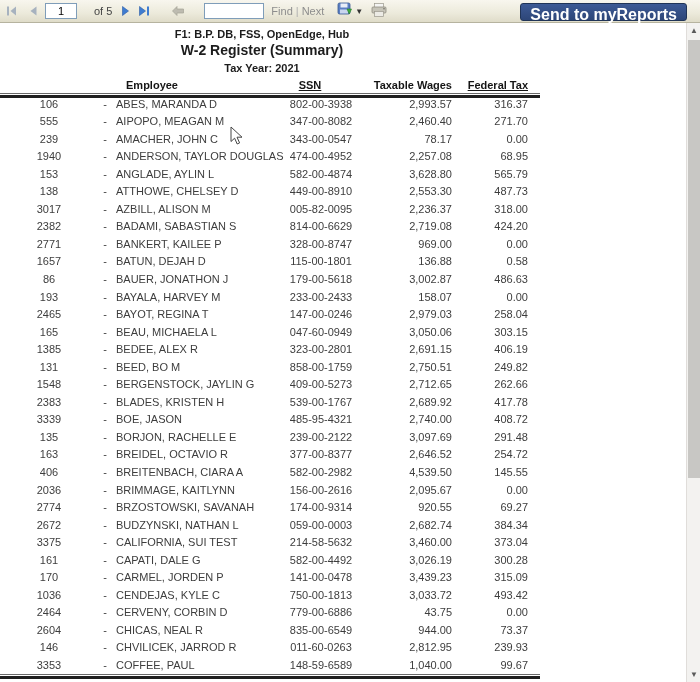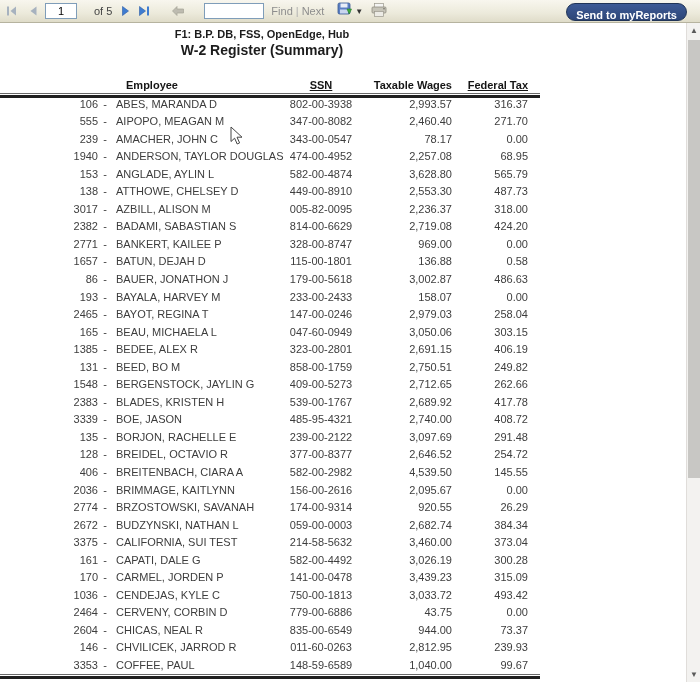--- a/index.html
+++ b/index.html
@@ -18,21 +18,21 @@
              font-size:11px; text-align:center; font-family:"Liberation Sans",sans-serif; }
   .oflabel { font-size:11px; color:#444; margin-left:17px; }
   .searchbox { width:60px; height:16px; margin-left:20px; border:1px solid #7f9db9;
                font-size:11px; font-family:"Liberation Sans",sans-serif; }
   .findgrp { font-size:11px; margin-left:7px; }
   .findlink { color:#8d8d8d; text-decoration:none; cursor:pointer; }
   .findsep { color:#b0b0b0; margin:0 3px; }
   .caret { font-size:8px; color:#333; margin-left:2px; }
   .sendbtn { position:absolute; top:3px; right:13px; height:18px; padding:3px 9px;
              background:linear-gradient(#3d5a95,#2d4678); border:1px solid #203457;
-             border-radius:9px; color:#fff; font-weight:bold; font-size:11px;
+             border-radius:3px; color:#fff; font-weight:bold; font-size:16px;
              font-family:"Liberation Sans",sans-serif; cursor:pointer; line-height:16px; }
 
   
   .vscroll { position:absolute; top:23px; left:686px; width:14px; height:659px;
              background:#f3f2f0; border-left:1px solid #e0ddda; }
   .sarrow { position:absolute; left:0; width:14px; height:15px; display:flex;
             align-items:center; justify-content:center; color:#5a5a5a; font-size:8px;
             cursor:pointer; }
   .sthumb { position:absolute; left:1px; top:17px; width:12px; height:438px;
             background:#c8c7c4; cursor:pointer; }
@@ -43,35 +43,35 @@
                font-size:11px; font-weight:bold; color:#1c1c1c; }
   .rpt-title { position:absolute; top:19px; left:0; width:524px; text-align:center;
                font-size:14px; font-weight:bold; color:#1c1c1c; }
   .rpt-sub   { position:absolute; top:39px; left:0; width:524px; text-align:center;
                font-size:11px; font-weight:bold; color:#1c1c1c; }
 
   .thead { position:absolute; top:56px; left:0; width:540px; height:14px;
            font-size:11px; font-weight:bold; color:#151515; }
   .thead span { position:absolute; top:0; white-space:nowrap; }
   .h-emp   { left:60px;  width:184px; text-align:center; }
-  .h-ssn   { left:278px; width:86px;  text-align:center;text-decoration:underline; }
+  .h-ssn   { left:267px; width:86px;  text-align:center;text-decoration:underline; }
   .h-wages { left:356px; width:96px;  text-align:right; }
   .h-tax   { left:458px; width:70px;  text-align:right;text-decoration:underline; }
 
   .dblline-top { position:absolute; top:70px; left:0; width:540px; }
   .dblline-bot { position:absolute; top:651px; left:0; width:540px; }
   .ln-thin  { height:1px; background:#6a6a6a; }
   .ln-gap   { height:1px; background:#fff; }
   .ln-thick { height:2.5px; background:#1f1f1f; }
 
   .tbody { position:absolute; top:72.5px; left:0; width:540px; }
   .trow { position:relative; height:17.55px; line-height:17.55px;
           font-size:11px; color:#3d3d3d; }
   .c { position:absolute; top:0; white-space:nowrap; }
-  .c-num   { left:0;     width:98px;  text-align:right; }
+  .c-num   { left:0;     width:98px;  text-align:center; }
   .c-dash  { left:98px;  width:14px;  text-align:center; }
   .c-name  { left:116px; }
   .c-ssn   { left:278px; width:86px;  text-align:center; }
   .c-wages { left:356px; width:96px;  text-align:right; }
   .c-tax   { left:458px; width:70px;  text-align:right; }
 
   .cursor { position:absolute; top:126px; left:230px; z-index:50; }
 </style>
 </head>
 <body>
@@ -154,20 +154,21 @@
         </svg>
       </span>
     </button>
 
     <button class="sendbtn">Send to myReports</button>
   </div>
 
   <div class="report">
     <div class="rpt-line1">F1: B.P. DB, FSS, OpenEdge, Hub</div>
     <div class="rpt-title">W-2 Register (Summary)</div>
+    <div class="rpt-sub">Tax Year: 2021</div>
 
     <div class="thead">
       <span class="h-emp">Employee</span>
       <span class="h-ssn">SSN</span>
       <span class="h-wages">Taxable Wages</span>
       <span class="h-tax">Federal Tax</span>
     </div>
 
     <div class="dblline-top">
       <div class="ln-thin"></div>
@@ -330,21 +331,21 @@
         </div>
         <div class="trow">
           <span class="c c-num">135</span>
           <span class="c c-dash">-</span>
           <span class="c c-name">BORJON, RACHELLE E</span>
           <span class="c c-ssn">239-00-2122</span>
           <span class="c c-wages">3,097.69</span>
           <span class="c c-tax">291.48</span>
         </div>
         <div class="trow">
-          <span class="c c-num">128</span>
+          <span class="c c-num">163</span>
           <span class="c c-dash">-</span>
           <span class="c c-name">BREIDEL, OCTAVIO R</span>
           <span class="c c-ssn">377-00-8377</span>
           <span class="c c-wages">2,646.52</span>
           <span class="c c-tax">254.72</span>
         </div>
         <div class="trow">
           <span class="c c-num">406</span>
           <span class="c c-dash">-</span>
           <span class="c c-name">BREITENBACH, CIARA A</span>
@@ -359,21 +360,21 @@
           <span class="c c-ssn">156-00-2616</span>
           <span class="c c-wages">2,095.67</span>
           <span class="c c-tax">0.00</span>
         </div>
         <div class="trow">
           <span class="c c-num">2774</span>
           <span class="c c-dash">-</span>
           <span class="c c-name">BRZOSTOWSKI, SAVANAH</span>
           <span class="c c-ssn">174-00-9314</span>
           <span class="c c-wages">920.55</span>
-          <span class="c c-tax">26.29</span>
+          <span class="c c-tax">69.27</span>
         </div>
         <div class="trow">
           <span class="c c-num">2672</span>
           <span class="c c-dash">-</span>
           <span class="c c-name">BUDZYNSKI, NATHAN L</span>
           <span class="c c-ssn">059-00-0003</span>
           <span class="c c-wages">2,682.74</span>
           <span class="c c-tax">384.34</span>
         </div>
         <div class="trow">

